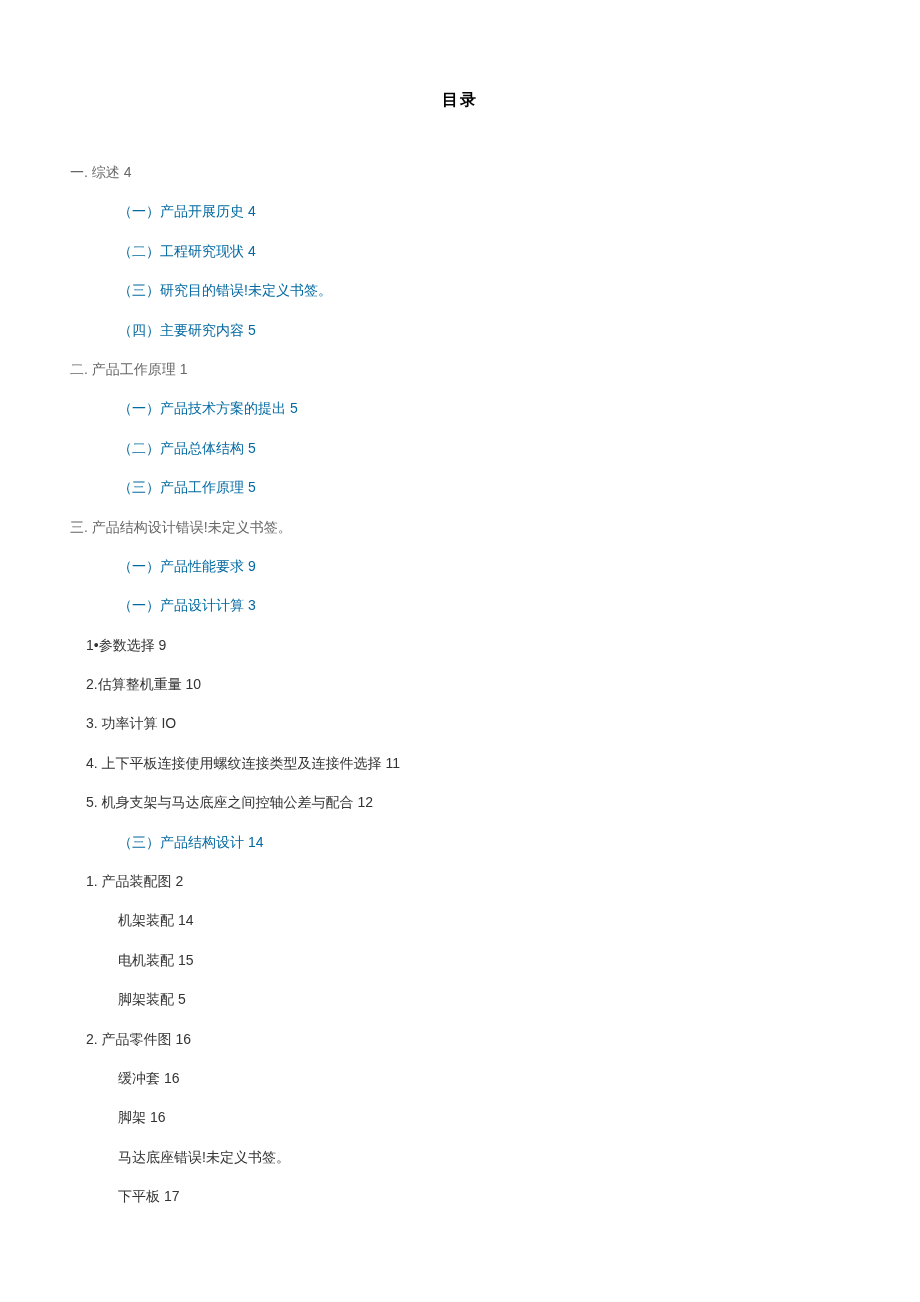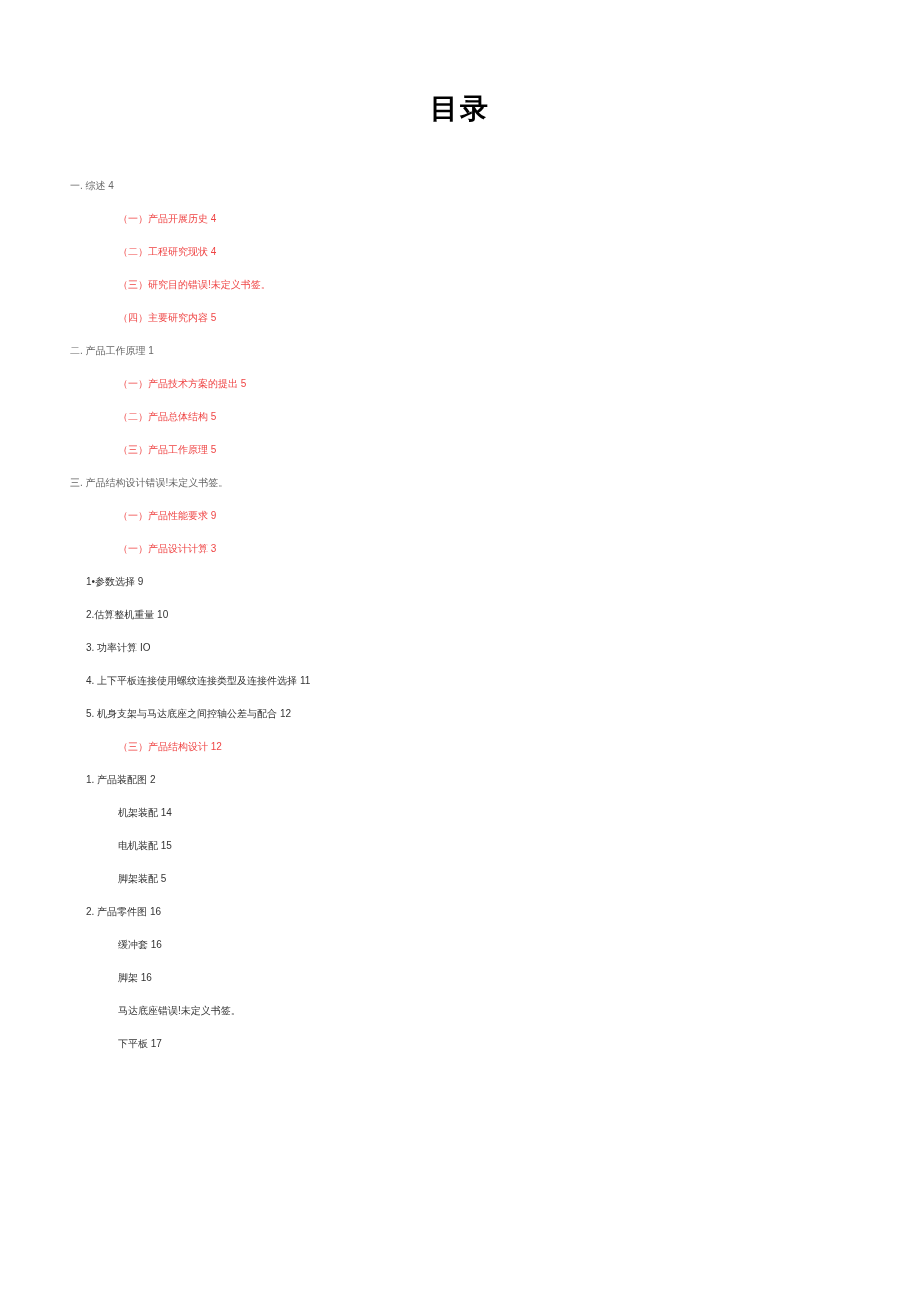--- a/index.html
+++ b/index.html
@@ -10,37 +10,37 @@
     body {
       background: #ffffff;
       font-family: "Microsoft YaHei", "SimSun", sans-serif;
       width: 920px;
       height: 1302px;
       padding: 90px 70px 40px 70px;
       color: #000000;
     }
     .title {
       text-align: center;
-      font-size: 28px;
+      font-size: 16px;
       font-weight: bold;
       margin-bottom: 50px;
       letter-spacing: 2px;
     }
     .toc-entry {
-      font-size: 10px;
+      font-size: 14px;
       line-height: 1.6;
       margin-bottom: 17px;
     }
     .level-1 {
       margin-left: 0;
       color: #666666;
     }
     .level-2 {
       margin-left: 48px;
-      color: #ef4444;
+      color: #0369a1;
     }
     .level-3 {
       margin-left: 16px;
       color: #333333;
     }
     .level-4 {
       margin-left: 48px;
       color: #333333;
     }
     .dark-text {
@@ -66,21 +66,21 @@
 <div class="toc-entry level-1">三. 产品结构设计错误!未定义书签。</div>
 <div class="toc-entry level-2">（一）产品性能要求 9</div>
 <div class="toc-entry level-2">（一）产品设计计算 3</div>
 
 <div class="toc-entry level-3 dark-text">1•参数选择 9</div>
 <div class="toc-entry level-3 dark-text">2.估算整机重量 10</div>
 <div class="toc-entry level-3 dark-text">3. 功率计算 IO</div>
 <div class="toc-entry level-3 dark-text">4. 上下平板连接使用螺纹连接类型及连接件选择 11</div>
 <div class="toc-entry level-3 dark-text">5. 机身支架与马达底座之间控轴公差与配合 12</div>
 
-<div class="toc-entry level-2">（三）产品结构设计 12</div>
+<div class="toc-entry level-2">（三）产品结构设计 14</div>
 
 <div class="toc-entry level-3 dark-text">1. 产品装配图 2</div>
 <div class="toc-entry level-4 dark-text">机架装配 14</div>
 <div class="toc-entry level-4 dark-text">电机装配 15</div>
 <div class="toc-entry level-4 dark-text">脚架装配 5</div>
 
 <div class="toc-entry level-3 dark-text">2. 产品零件图 16</div>
 <div class="toc-entry level-4 dark-text">缓冲套 16</div>
 <div class="toc-entry level-4 dark-text">脚架 16</div>
 <div class="toc-entry level-4 dark-text">马达底座错误!未定义书签。</div>

